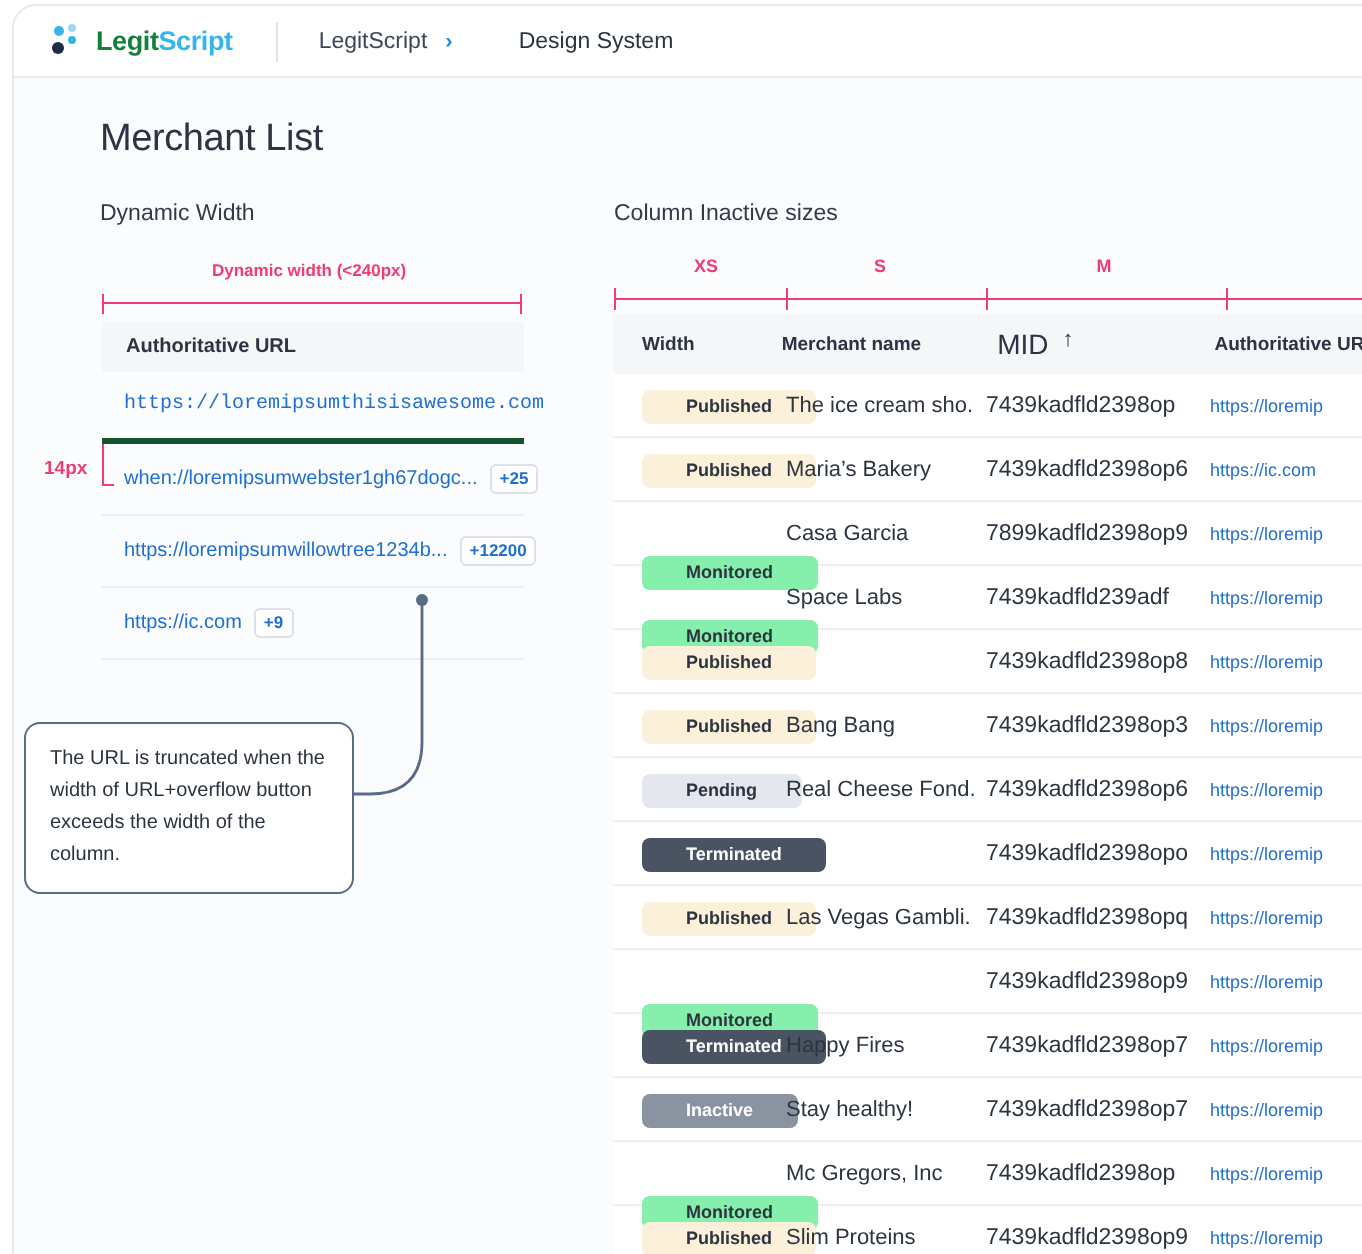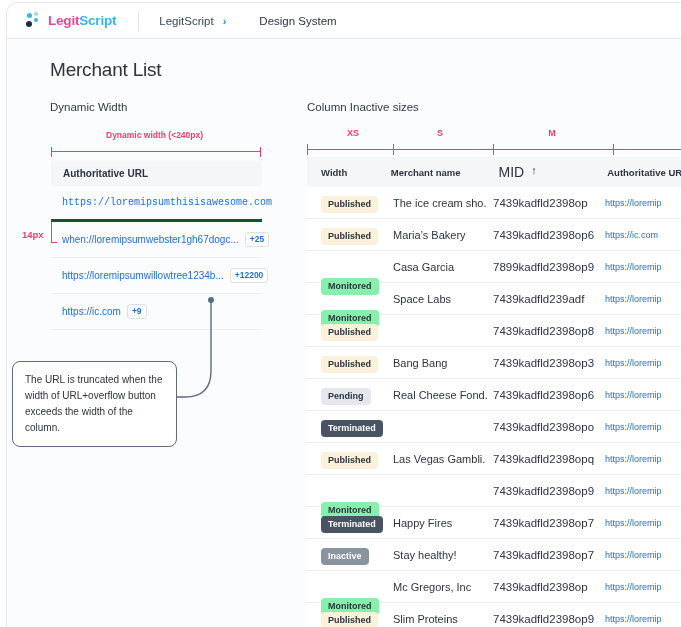--- a/index.html
+++ b/index.html
@@ -41,21 +41,21 @@
     display: flex; align-items: center;
     margin-left: 18px; gap: 5px;
   }
   .logo-mark { position: relative; width: 18px; height: 18px; }
   .logo-mark i { position: absolute; border-radius: 50%; display:block; }
   .d1 { width: 5px; height: 5px; background: #36b5e8; left: 2px;  top: 1px; }
   .d2 { width: 4px; height: 4px; background: #9fd9f2; left: 9px;  top: 0px; }
   .d3 { width: 4px; height: 4px; background: #36b5e8; left: 9px;  top: 6px; }
   .d4 { width: 6px; height: 6px; background: #1d2d44; left: 1px;  top: 9px; }
   .logo-text { font-size: 13.5px; font-weight: bold; letter-spacing: -0.2px; }
-  .logo-text .lg { color: #ec4899; }
+  .logo-text .lg { color: #15803d; }
   .logo-text .sc { color: #36b5e8; }
   .topbar-sep {
     width: 1px; height: 20px; background: #dfe3e8; margin-left: 22px;
   }
   .crumbs {
     display: flex; align-items: center; gap: 9px;
     margin-left: 20px; font-size: 11.5px; color: #3c4757;
   }
   .crumbs .chev { color: #1f8fe0; font-weight: bold; font-size: 11px; }
   .crumbs .crumb-current { color: #2b3542; margin-left: 24px; }
@@ -191,21 +191,21 @@
     border-bottom: 1px solid #eceef1;
     background: #ffffff;
   }
   .c-status { width: 86px; padding-left: 14px; }
   .c-merchant { width: 100px; font-size: 11px; color: #2b3440; white-space: nowrap; overflow: hidden; }
   .c-mid { width: 112px; font-size: 11.5px; color: #2b3440; white-space: nowrap; }
   .c-url { flex: 1; font-size: 9px; color: #1f6fd0; white-space: nowrap; }
 
   .badge {
     display: inline-block; font-size: 9px; font-weight: bold;
-    padding: 4px 7px; border-radius: 4px; line-height: 1; white-space: nowrap;
+    padding: 4px 22px; border-radius: 4px; line-height: 1; white-space: nowrap;
   }
   .badge-published  { background: #fbf0d9; color: #2b3440; }
   .badge-monitored  { background: #86efac; color: #2b3440; margin-top: 40px; }
   .badge-pending    { background: #e4e8ee; color: #2b3440; }
   .badge-terminated { background: #4a5361; color: #ffffff; }
   .badge-inactive   { background: #8a93a0; color: #ffffff; }
 </style>
 </head>
 <body>
 

